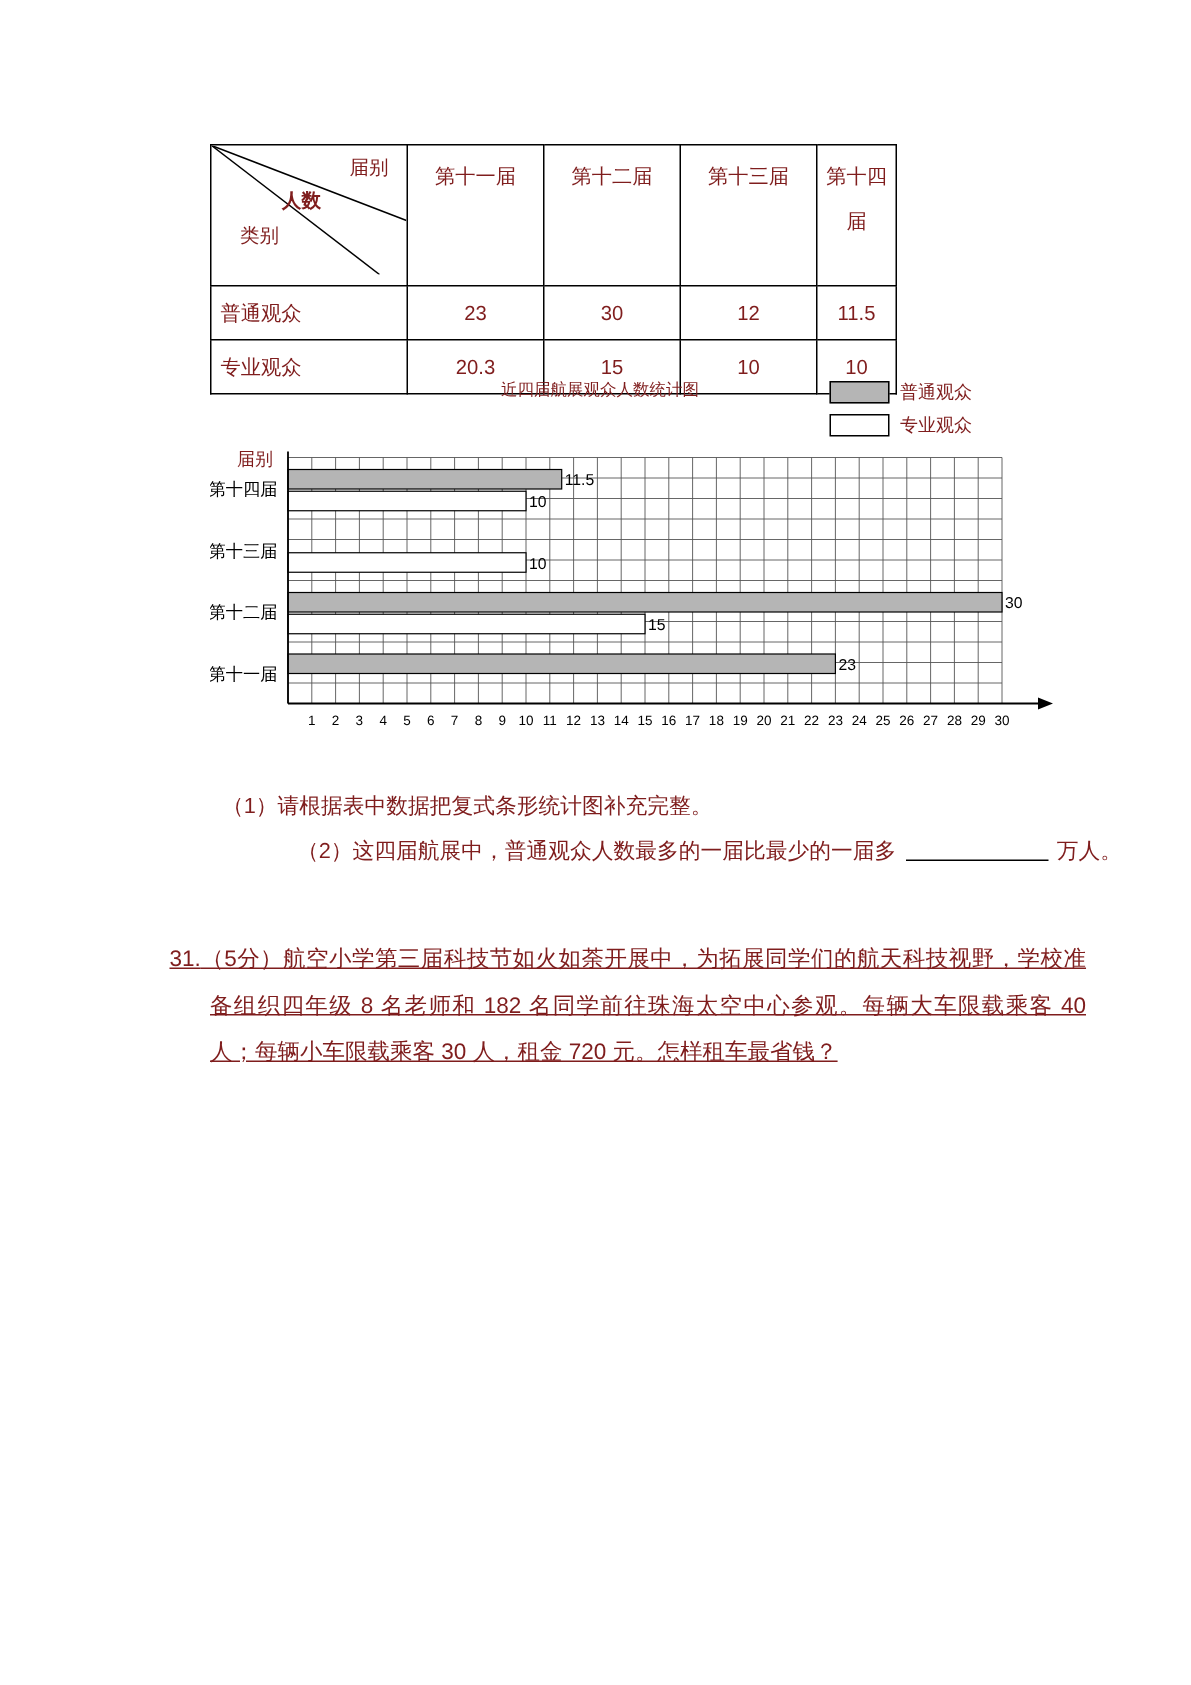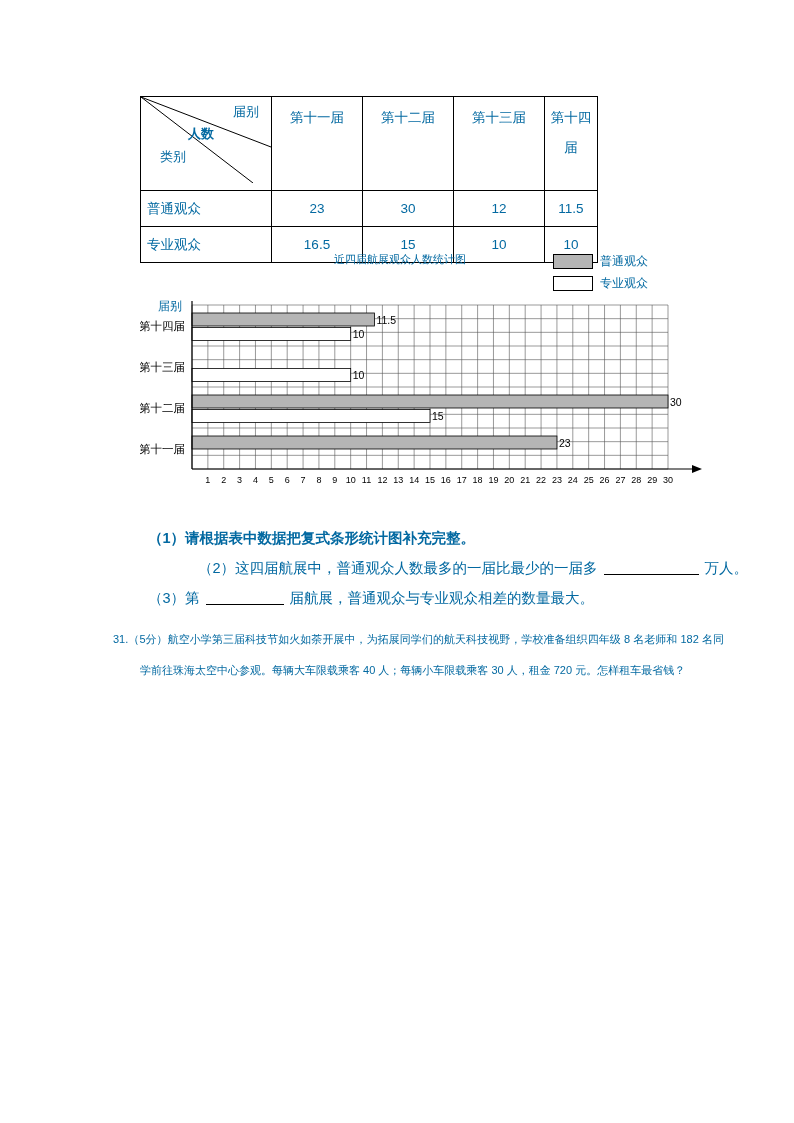--- a/index.html
+++ b/index.html
@@ -1,17 +1,17 @@
 <!DOCTYPE html>
 <html><head>
 <meta charset="utf-8">
 <style>
   html,body{margin:0;padding:0;background:#fff;}
   .page{position:relative;width:794px;height:1123px;background:#ffffff;overflow:hidden;
-        font-family:"Liberation Sans","DejaVu Sans",sans-serif;color:#0369a1;}
+        font-family:"Liberation Sans","DejaVu Sans",sans-serif;color:#7f1d1d;}
 
   
   table.data-table{position:absolute;left:140px;top:96px;border-collapse:collapse;table-layout:fixed;}
   table.data-table td{border:1px solid #000;font-size:13.5px;overflow:hidden;}
   td.col0{width:130px;} td.col1{width:88px;} td.col2{width:88px;} td.col3{width:88px;} td.col4{width:50px;}
   tr.head-row td{height:86px;vertical-align:top;text-align:center;padding-top:6px;line-height:30px;}
   tr.data-row td{height:33px;text-align:center;}
   td.rowlabel{text-align:left !important;padding-left:6px;}
   td.corner-cell{position:relative;padding:0 !important;}
   td.corner-cell svg{position:absolute;left:0;top:0;}
@@ -26,28 +26,28 @@
   .legend-item{display:flex;align-items:center;margin-bottom:5px;}
   .swatch{width:40px;height:15px;border:1px solid #000;box-sizing:border-box;}
   .swatch.ordinary{background:#b5b5b5;}
   .swatch.professional{background:#ffffff;}
   .legend-label{font-size:12px;margin-left:7px;}
   .axis-caption{position:absolute;left:158px;top:298px;font-size:12px;}
   #chart-svg{position:absolute;left:140px;top:293px;font-family:"Liberation Sans","DejaVu Sans",sans-serif;}
 
   
   .q-line{position:absolute;left:148px;width:600px;font-size:14.5px;line-height:20px;}
-  .q1{top:528px;font-weight:bold;} .q2{top:558px;text-align:right;} .q3{top:588px;}
+  .q1{top:528px;} .q2{top:558px;text-align:right;} .q3{top:588px;}
   .blank{display:inline-block;border-bottom:1px solid #000;height:15px;vertical-align:-2px;}
   .blank.w-long{width:95px;margin:0 6px;}
   .blank.w-short{width:78px;margin:0 6px;}
 
   
-  .problem{position:absolute;left:113px;top:624px;width:584px;font-size:11px;line-height:31px;
-           padding-left:27px;text-indent:-27px;text-align:justify;}
+  .problem{position:absolute;left:113px;top:624px;width:584px;font-size:15px;line-height:31px;
+           padding-left:27px;text-indent:-27px;text-align:justify;text-decoration:underline;}
 </style>
 </head>
 <body>
 
 <div class="page">
 
   <table class="data-table">
     <tbody>
         <tr class="head-row">
       <td class="col0 corner-cell">
@@ -66,21 +66,21 @@
     </tr>
     <tr class="data-row">
       <td class="rowlabel">普通观众</td>
       <td>23</td>
       <td>30</td>
       <td>12</td>
       <td>11.5</td>
     </tr>
     <tr class="data-row">
       <td class="rowlabel">专业观众</td>
-      <td>16.5</td>
+      <td>20.3</td>
       <td>15</td>
       <td>10</td>
       <td>10</td>
     </tr>
   </tbody>
     </table>
 
   <div class="chart-title">近四届航展观众人数统计图</div>
 
   <div class="legend">
@@ -191,21 +191,18 @@
       <text x="512.1333333333333" y="190" text-anchor="middle" font-size="9">29</text>
       <text x="528" y="190" text-anchor="middle" font-size="9">30</text>
     </svg>
 
   <div class="q-line q1">
     <span>（1）请根据表中数据把复式条形统计图补充完整。</span>
   </div>
   <div class="q-line q2">
     <span>（2）这四届航展中，普通观众人数最多的一届比最少的一届多</span><span class="blank w-long"></span><span>万人。</span>
   </div>
-  <div class="q-line q3">
-    <span>（3）第</span><span class="blank w-short"></span><span>届航展，普通观众与专业观众相差的数量最大。</span>
-  </div>
 
   <div class="problem">
     <span>31.</span><span>（5分）</span><span>航空小学第三届科技节如火如荼开展中，为拓展同学们的航天科技视野，学校准备组织四年级 8 名老师和 182 名同学前往珠海太空中心参观。每辆大车限载乘客 40 人；每辆小车限载乘客 30 人，租金 720 元。怎样租车最省钱？</span>
   </div>
 
 </div>
 
 </body></html>

